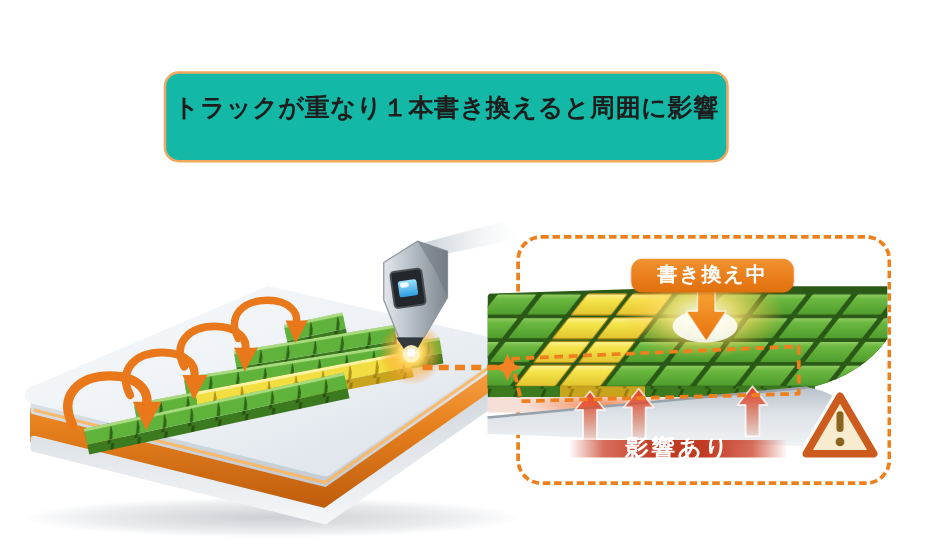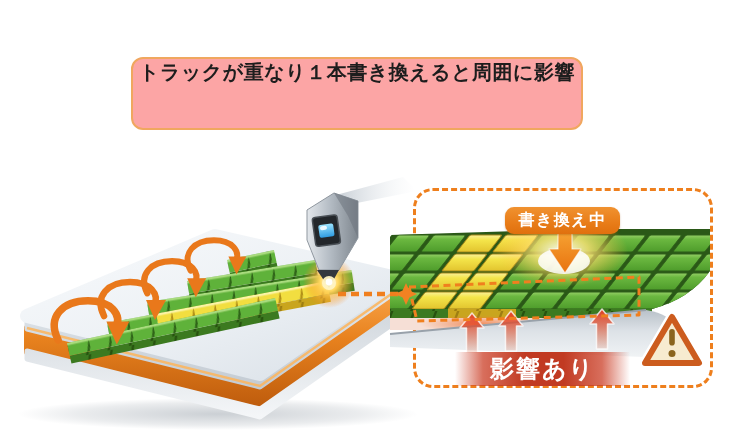--- a/index.html
+++ b/index.html
@@ -1,40 +1,40 @@
 <!DOCTYPE html>
 <html><head>
 <meta charset="utf-8">
 <style>
   html,body{margin:0;padding:0;background:#ffffff;}
   #stage{position:relative;width:750px;height:437px;background:#ffffff;overflow:hidden;
          font-family:"Liberation Sans","DejaVu Sans",sans-serif;}
   
   .subtitle-box{position:absolute;left:131px;top:57px;width:452px;height:73px;
-    background:#fca5a5;border:2px solid #F0A75F;border-radius:12px;box-sizing:border-box;
-    display:flex;align-items:flex-start;justify-content:center;}
+    background:#14b8a6;border:2px solid #F0A75F;border-radius:12px;box-sizing:border-box;
+    display:flex;align-items:center;justify-content:center;}
   .subtitle-text{font-size:20px;font-weight:bold;color:#1d1d1d;letter-spacing:.5px;
     padding-bottom:15px;white-space:nowrap;}
   .title-pill{position:absolute;left:198px;top:33px;width:332px;height:45px;
     background:linear-gradient(180deg,#EE8F2E 0%,#E8821E 55%,#DF7715 100%);
     border-radius:23px;display:flex;align-items:center;justify-content:center;}
   .title-text{font-size:25px;font-weight:bold;color:#ffffff;letter-spacing:1px;white-space:nowrap;}
   
   .inset{position:absolute;left:413px;top:188px;width:300px;height:200px;box-sizing:border-box;
     border:3px dashed #EE7F1D;border-radius:20px;}
   .inset-svg{position:absolute;left:0;top:0;overflow:visible;}
-  .rewrite-label{position:absolute;left:89px;top:16px;width:115px;height:27px;
+  .rewrite-label{position:absolute;left:89px;top:16px;width:130px;height:27px;
     background:linear-gradient(180deg,#F09230 0%,#E87C18 60%,#E0700E 100%);
     border-radius:9px;display:flex;align-items:center;justify-content:center;
     font-size:16px;font-weight:bold;color:#fff;letter-spacing:1.5px;white-space:nowrap;
     box-shadow:0 1px 2px rgba(150,70,0,.35);}
-  .affect-band{position:absolute;left:39px;top:161px;width:175px;height:34px;
+  .affect-band{position:absolute;left:39px;top:161px;width:175px;height:14px;
     background:linear-gradient(90deg,rgba(203,62,38,0) 0%,rgba(203,62,38,.75) 16%,#C13A22 40%,#C13A22 62%,rgba(203,62,38,.75) 84%,rgba(203,62,38,0) 100%);
     display:flex;align-items:center;justify-content:center;
-    font-size:24px;font-weight:bold;color:#fff;letter-spacing:2px;white-space:nowrap;}
+    font-size:19px;font-weight:bold;color:#fff;letter-spacing:2px;white-space:nowrap;}
   .warn-svg{position:absolute;left:225px;top:122px;}
   
   .connector-svg{position:absolute;left:336px;top:284px;overflow:visible;z-index:5;}
   .platter-svg{position:absolute;left:3px;top:176px;}
 </style>
 </head>
 <body>
 
 <div id="stage">
 

